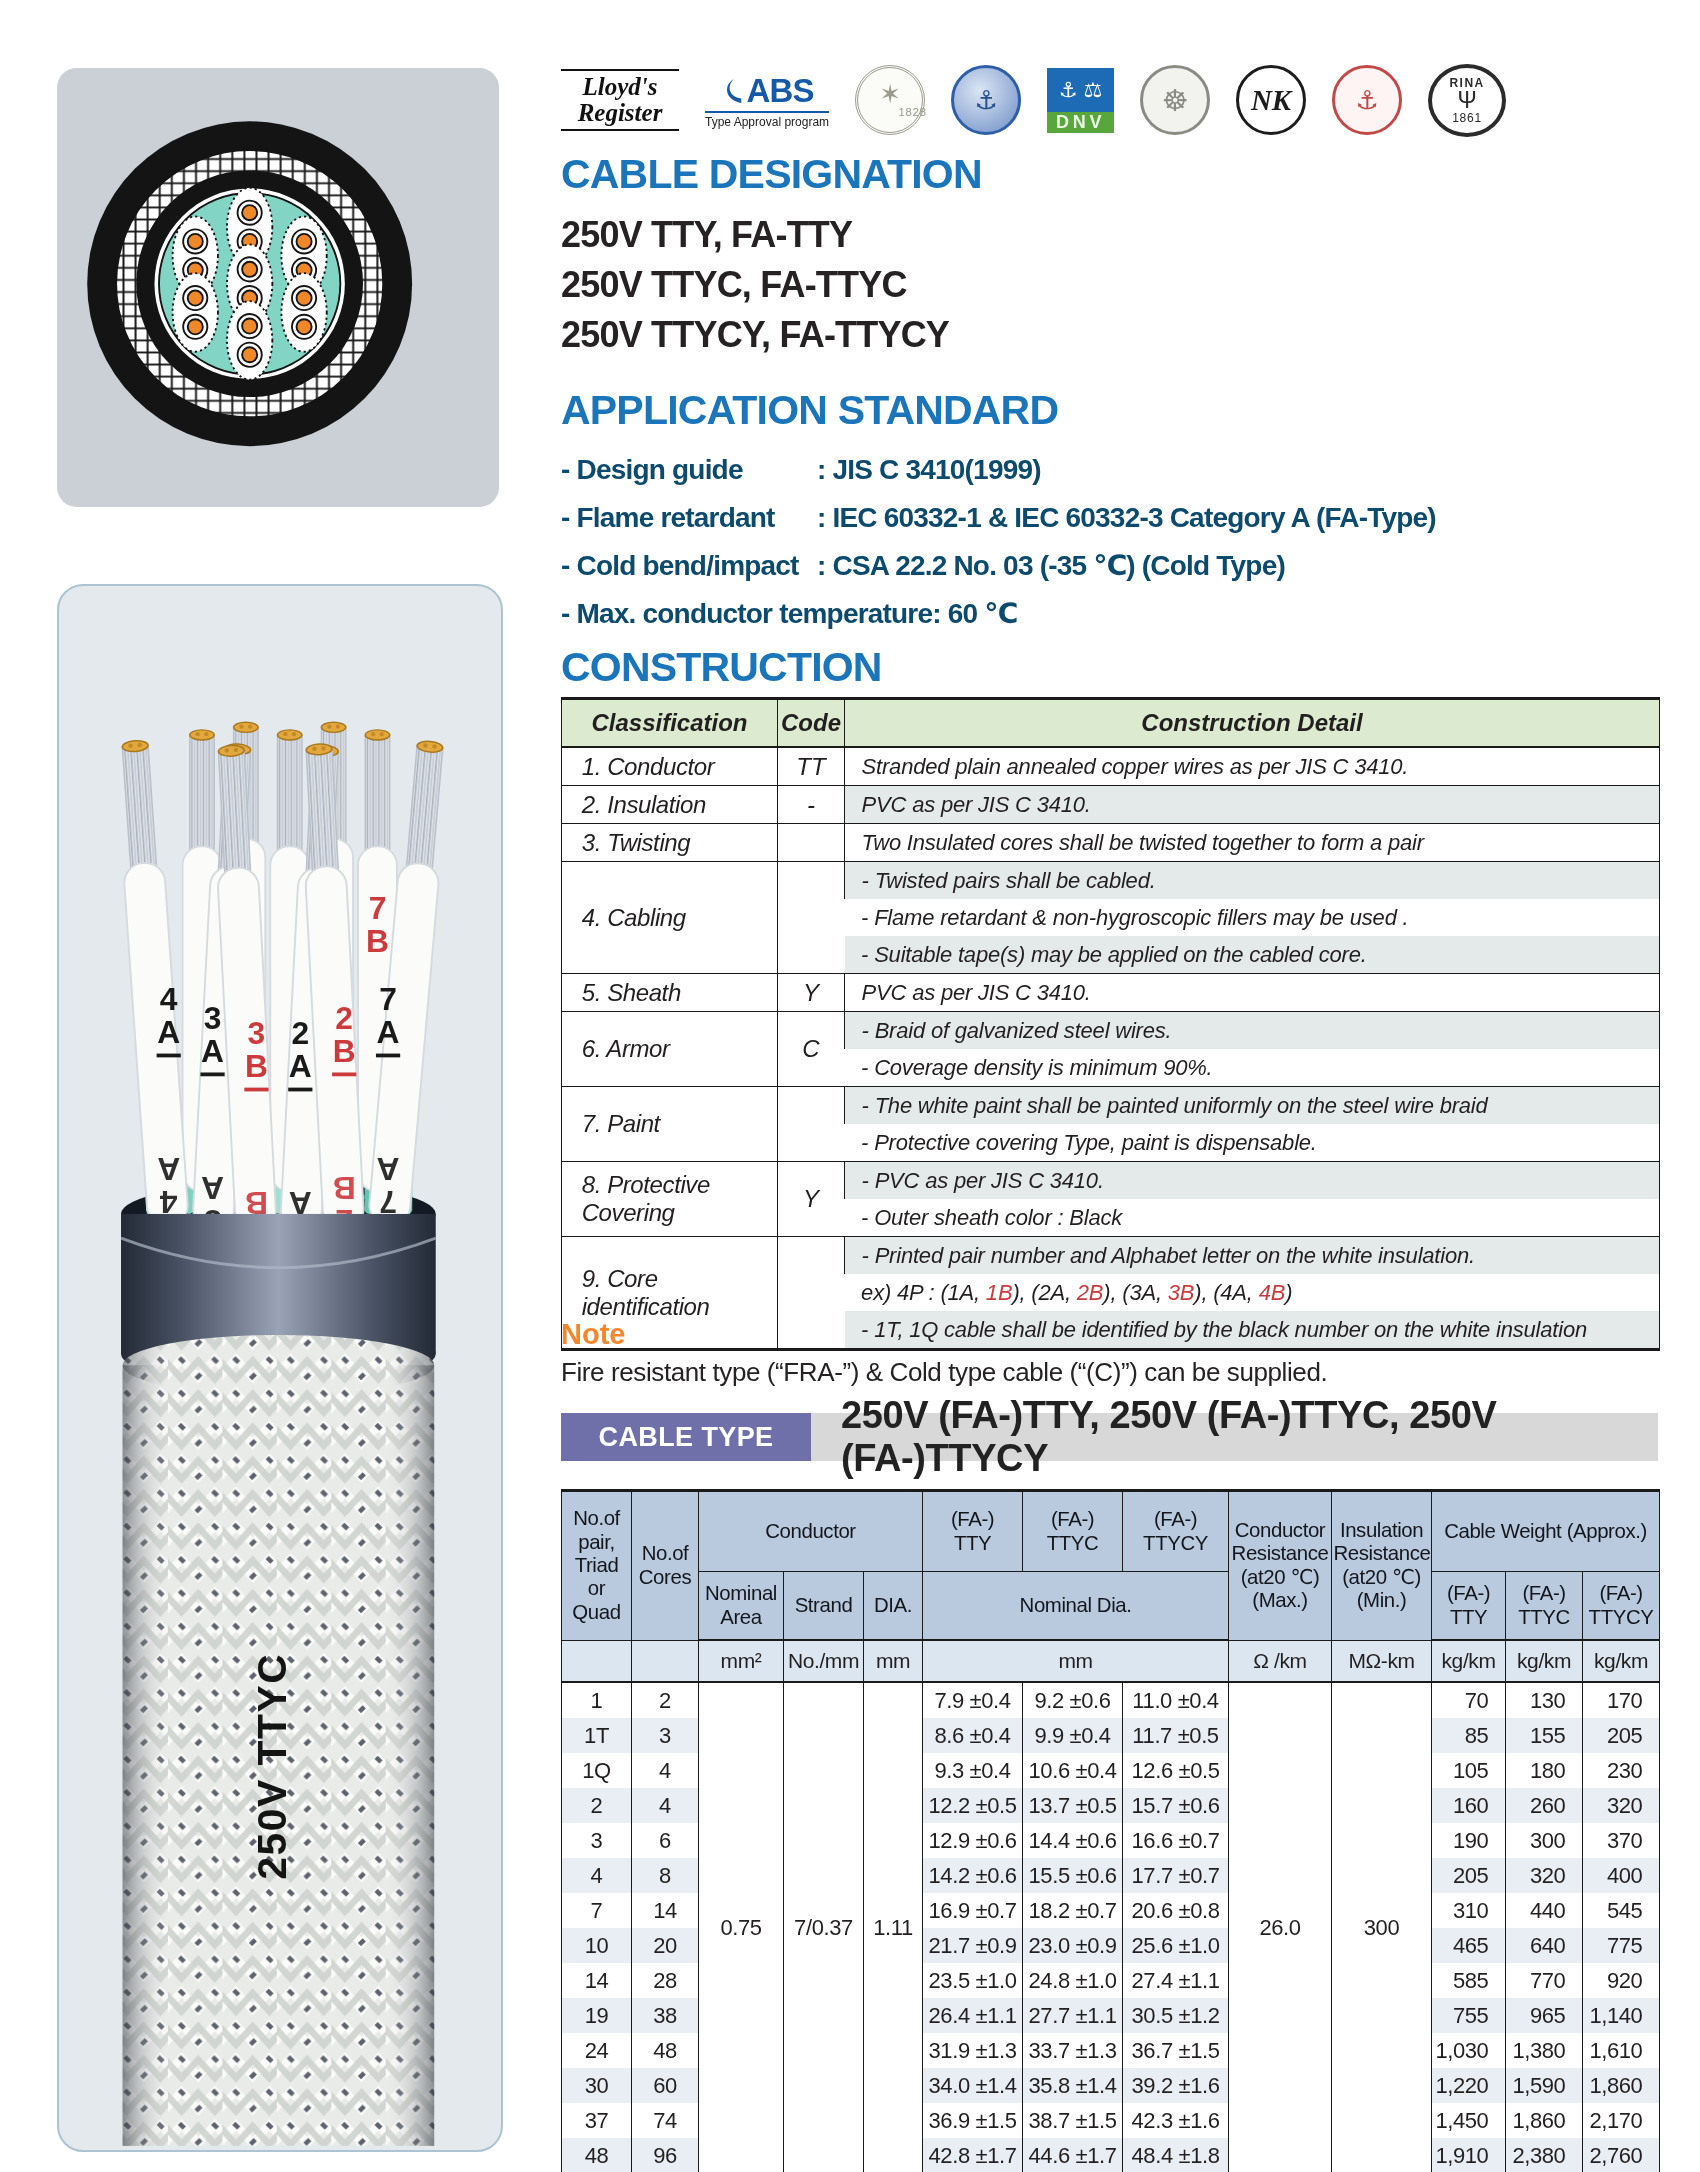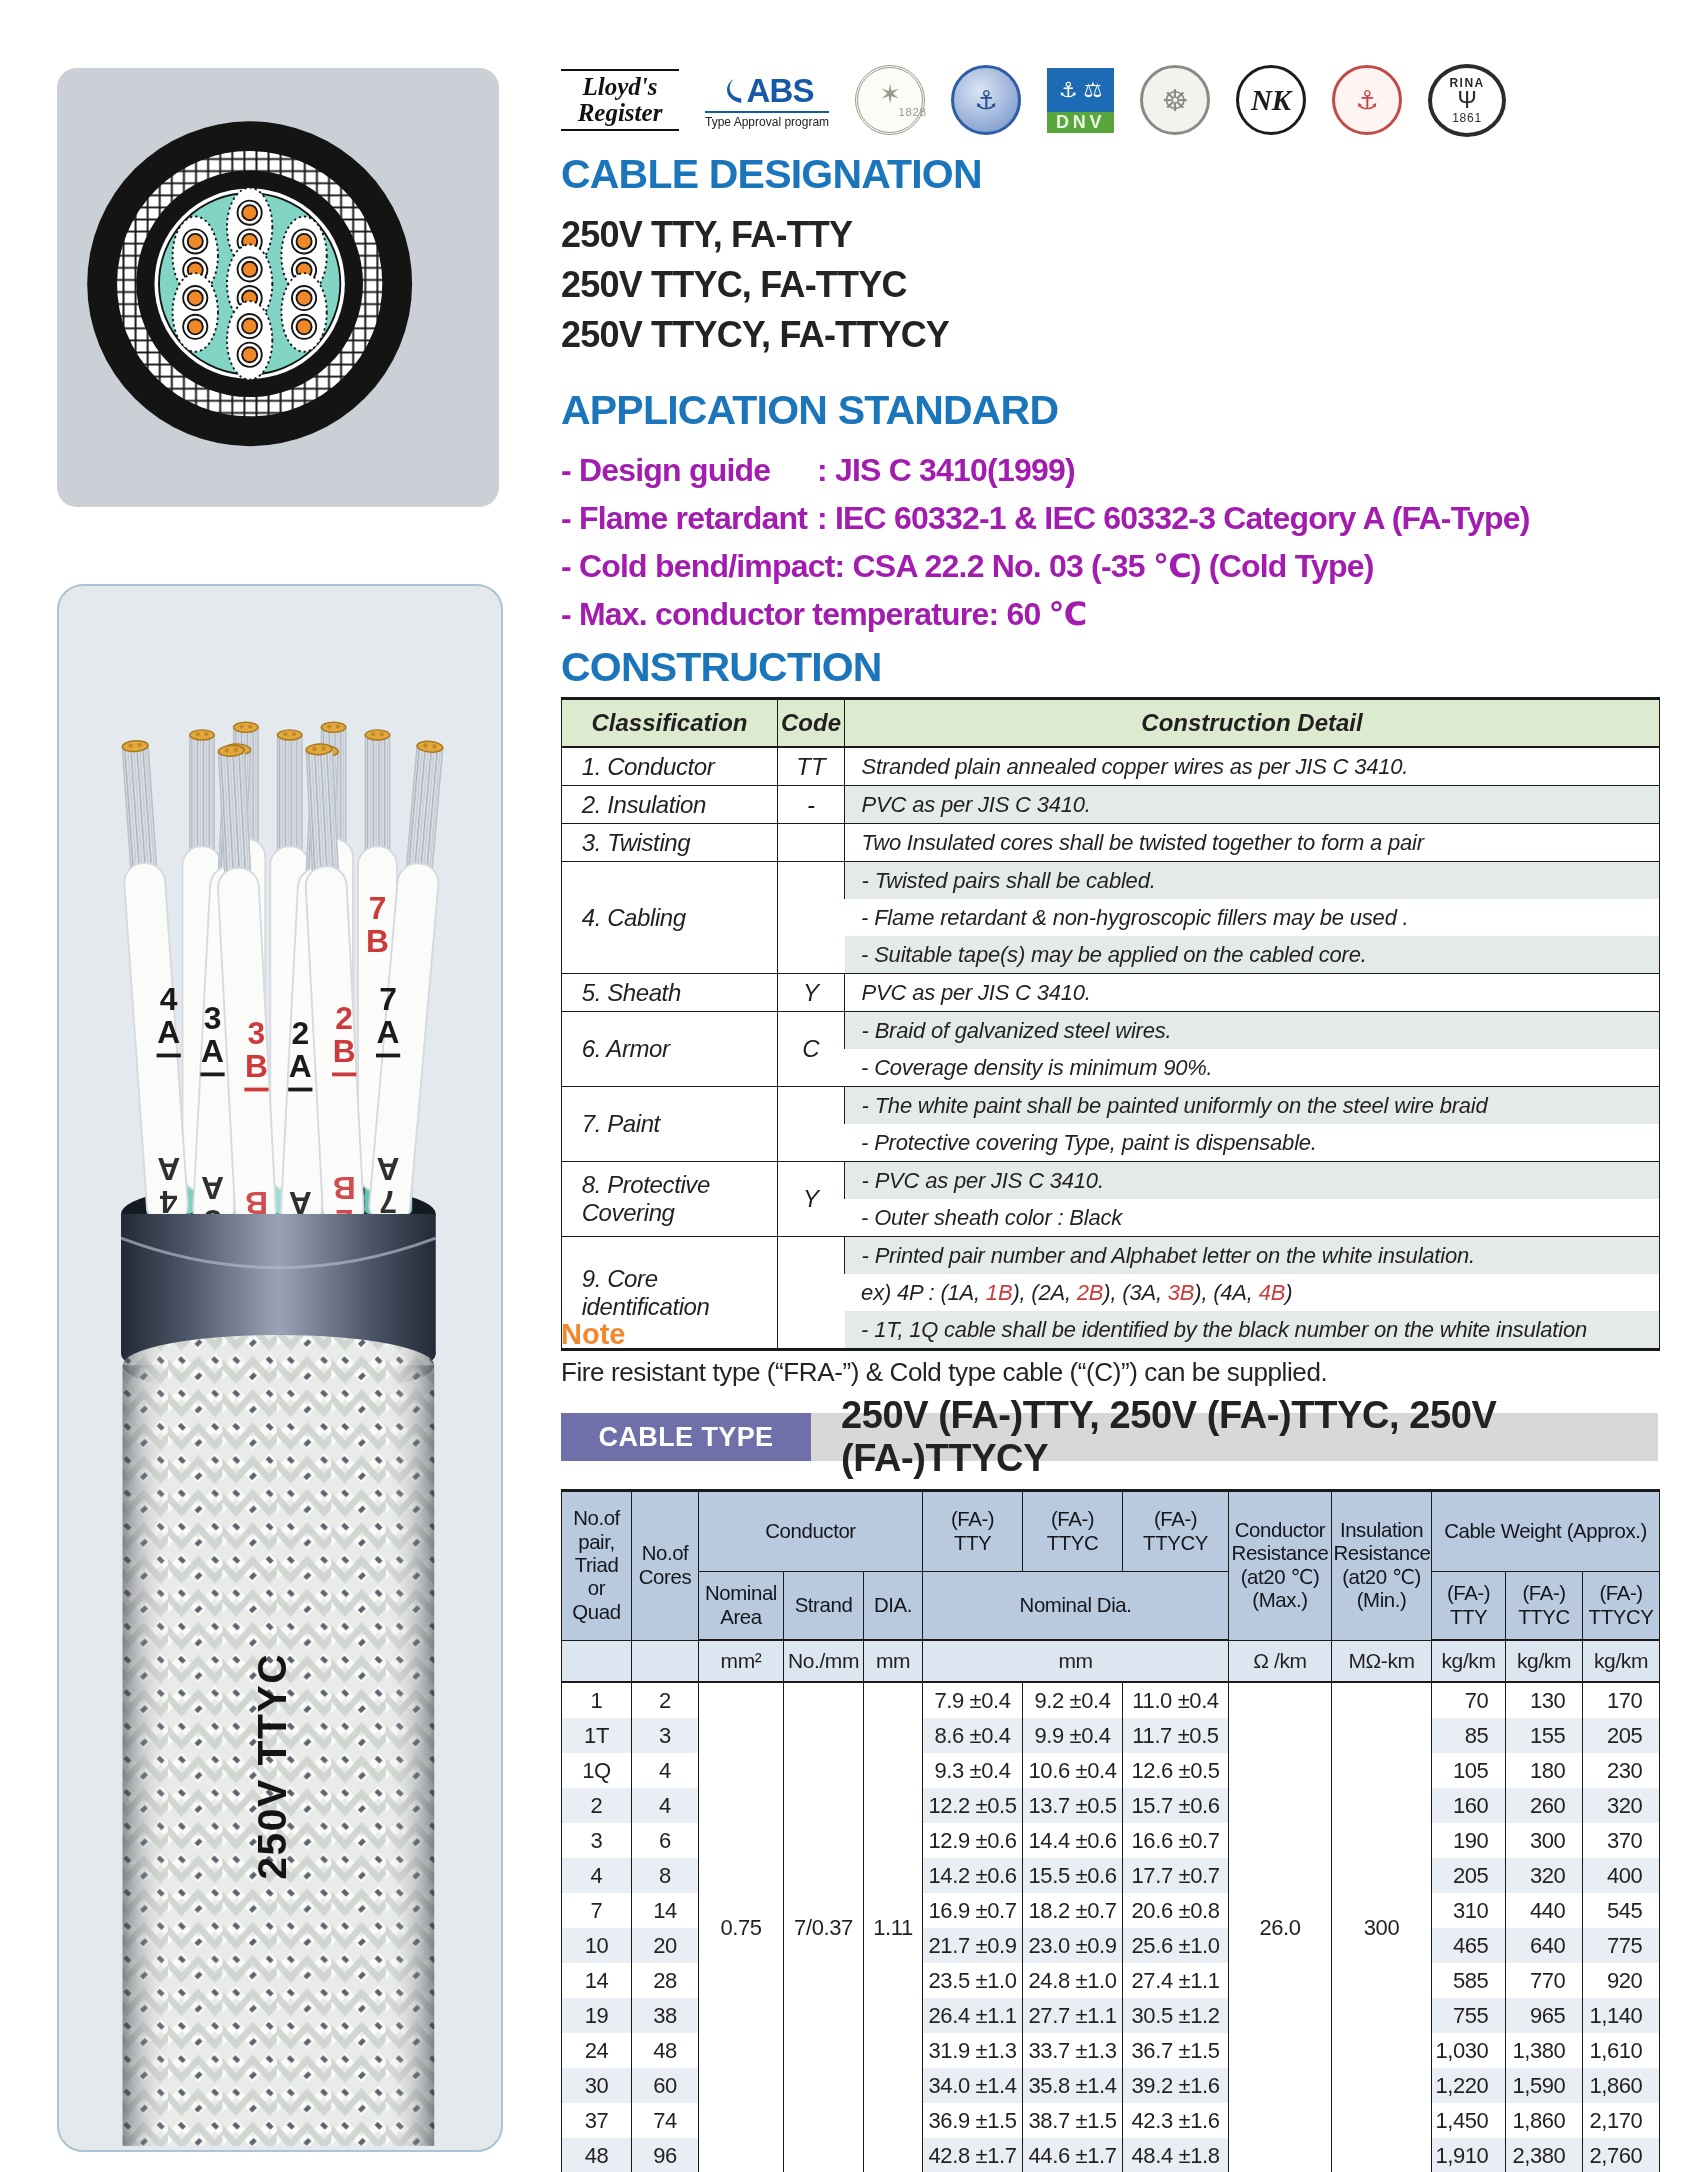--- a/index.html
+++ b/index.html
@@ -43,21 +43,21 @@
   .logo-rina .r1{font-size:12px;letter-spacing:1.5px;font-weight:bold;}
   .logo-rina .r2{font-size:23px;line-height:21px;}
   .logo-rina .r3{font-size:12px;letter-spacing:0.8px;}
 
   
   .sec-title{position:absolute;left:561px;color:#1b75bb;font-weight:bold;font-size:41px;letter-spacing:-0.8px;}
   #t-designation{top:151px;}
   .desig-lines{position:absolute;left:561px;top:210px;font-size:36px;font-weight:bold;line-height:50px;
                letter-spacing:-0.8px;color:#262223;}
   #t-application{top:387px;}
-  .app-items{position:absolute;left:561px;top:446px;font-size:32px;font-weight:bold;line-height:48px;color:#a21caf;}
+  .app-items{position:absolute;left:561px;top:446px;font-size:28px;font-weight:bold;line-height:48px;color:#0c4a6e;}
   .app-label{display:inline-block;min-width:256px;letter-spacing:-0.8px;}
   .app-value{letter-spacing:-0.8px;}
   #t-construction{top:644px;}
 
   
   .ctable{position:absolute;left:561px;top:697px;width:1097px;border-collapse:collapse;table-layout:fixed;
           border-left:1.5px solid #1a1a1a;border-right:1.5px solid #1a1a1a;
           border-top:3.8px solid #1a1a1a;border-bottom:3.8px solid #1a1a1a;font-style:italic;}
   .ctable col.w-class{width:216px;} .ctable col.w-code{width:67px;} .ctable col.w-detail{width:815px;}
   .ctable th{background:#dcebcf;font-size:24px;font-weight:bold;height:44px;
@@ -517,21 +517,21 @@
       </tr>
     </thead>
     <tbody>
         <tr>
           <td>1</td>
           <td>2</td>
           <td class="merged" rowspan="14">0.75</td>
           <td class="merged" rowspan="14">7/0.37</td>
           <td class="merged" rowspan="14">1.11</td>
           <td>7.9 ±0.4</td>
-          <td>9.2 ±0.4</td>
+          <td>9.2 ±0.6</td>
           <td>11.0 ±0.4</td>
           <td class="merged" rowspan="14">26.0</td>
           <td class="merged" rowspan="14">300</td>
           <td class="wt">70</td>
           <td class="wt">130</td>
           <td class="wt">170</td>
         </tr>
         <tr class="stripe">
           <td>1T</td>
           <td>3</td>

